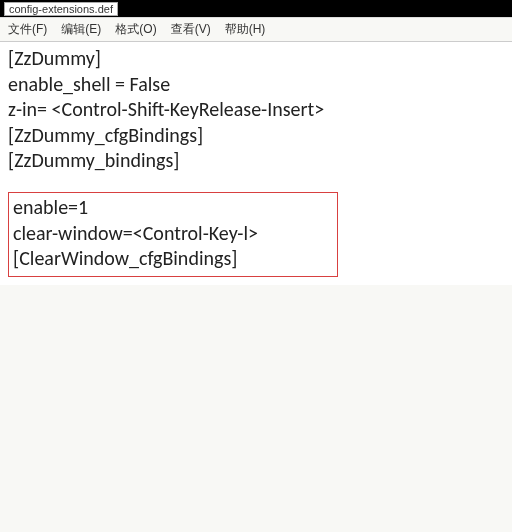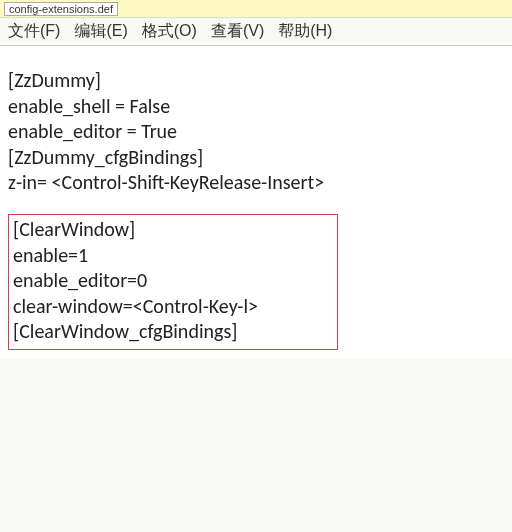--- a/index.html
+++ b/index.html
@@ -5,21 +5,21 @@
     * { margin: 0; padding: 0; box-sizing: border-box; }
     body {
       width: 512px;
       height: 532px;
       font-family: "Microsoft YaHei", Arial, sans-serif;
       background: #f8f8f5;
       overflow: hidden;
     }
     .titlebar {
       height: 18px;
-      background: #fef9c3;
+      background: #000000;
       border-bottom: 1px solid #ddd;
       padding: 0 4px;
       font-size: 11px;
       display: flex;
       align-items: center;
     }
     .title-tab {
       border: 1px solid #aaa;
       background: #fff;
       padding: 0 4px;
@@ -27,38 +27,38 @@
       color: #333;
       height: 14px;
       line-height: 12px;
       white-space: nowrap;
       overflow: hidden;
     }
     .menubar {
       display: flex;
       padding: 2px 4px;
       background: #f8f8f5;
-      font-size: 16px;
+      font-size: 12px;
       color: #333;
       gap: 6px;
     }
     .menu-item {
       padding: 1px 4px;
       cursor: default;
     }
     .content {
       background: #fff;
       border-top: 1px solid #ccc;
       padding: 4px 8px 8px 8px;
       font-family: Calibri, Arial, sans-serif;
       font-size: 20px;
       color: #222;
       line-height: 1.28;
     }
-    .block1 { margin-top: 18px; }
+    .block1 { margin-top: 0; }
     .spacer { height: 18px; }
     .hl {
       border: 1px solid #d84040;
       padding: 2px 4px 4px 4px;
       display: inline-block;
       min-width: 330px;
     }
     .line { white-space: pre; }
   </style>
 </head>
@@ -73,25 +73,23 @@
   <span class="menu-item">编辑(E)</span>
   <span class="menu-item">格式(O)</span>
   <span class="menu-item">查看(V)</span>
   <span class="menu-item">帮助(H)</span>
 </div>
 
 <div class="content">
   <div class="block1">
     <div class="line">[ZzDummy]</div>
     <div class="line">enable_shell = False</div>
-    <div class="line">enable_editor = True</div>
+    <div class="line">z-in= &lt;Control-Shift-KeyRelease-Insert&gt;</div>
     <div class="line">[ZzDummy_cfgBindings]</div>
-    <div class="line">z-in= &lt;Control-Shift-KeyRelease-Insert&gt;</div>
+    <div class="line">[ZzDummy_bindings]</div>
   </div>
   <div class="spacer"></div>
   <div class="hl">
-    <div class="line">[ClearWindow]</div>
     <div class="line">enable=1</div>
-    <div class="line">enable_editor=0</div>
     <div class="line">clear-window=&lt;Control-Key-l&gt;</div>
     <div class="line">[ClearWindow_cfgBindings]</div>
   </div>
 </div>
 
 </body></html>

